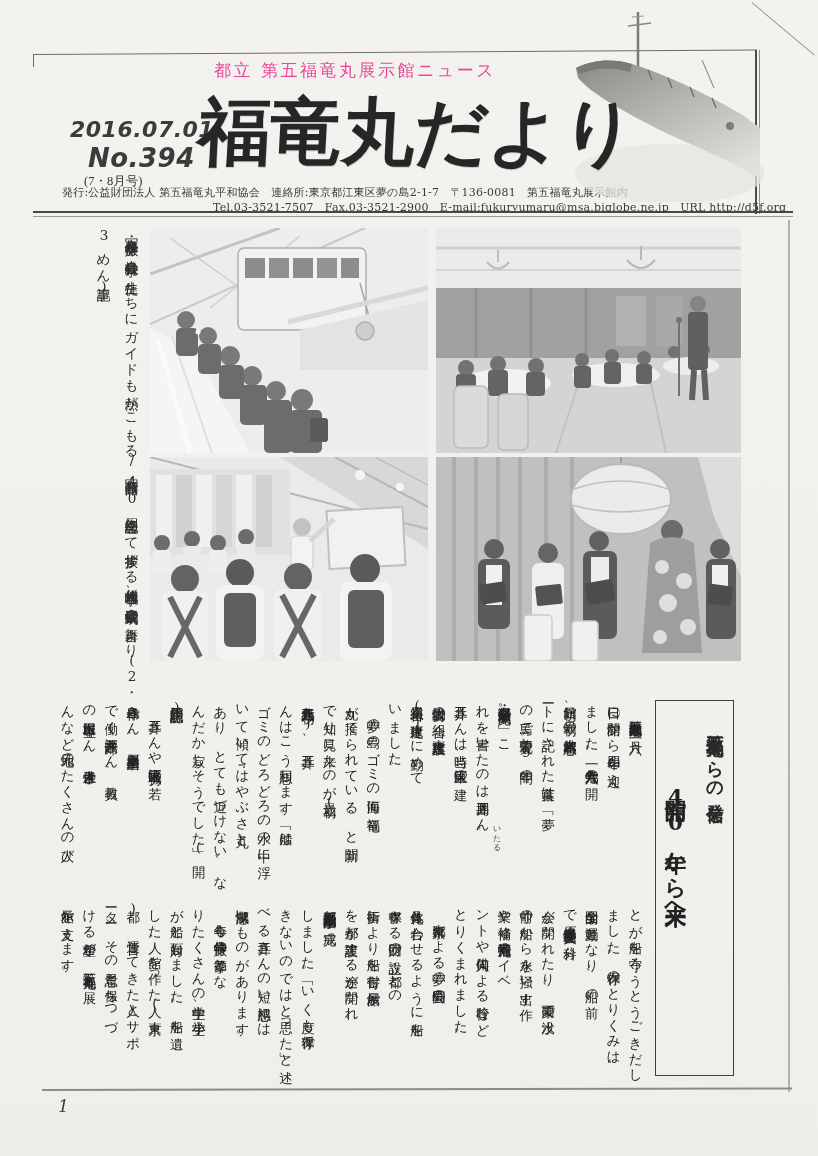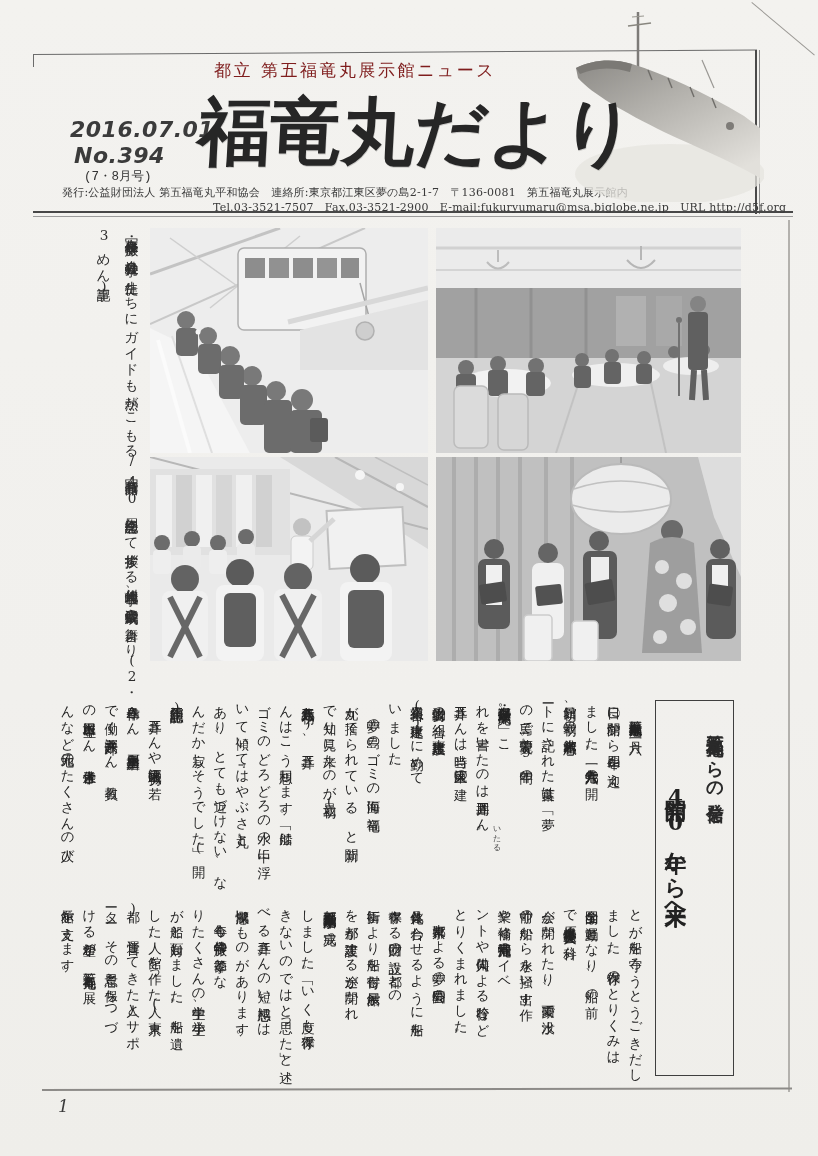--- a/index.html
+++ b/index.html
@@ -12,25 +12,25 @@
   .abs{position:absolute;}
   
   .rule-top{left:33px;top:54px;width:724px;height:1.2px;background:#6b6b6b;transform:rotate(-0.35deg);transform-origin:left center;}
   .rule-left-tick{left:33px;top:54px;width:1.2px;height:13px;background:#6b6b6b;}
   .rule-right{left:755px;top:50px;height:164px;width:5px;border-left:2px solid #4a4a4a;border-right:1px solid #8c8c8c;box-sizing:border-box;}
   .rule-header-bottom{left:33px;top:211px;width:760px;height:6px;border-top:2px solid #474747;border-bottom:1px solid #9b9b9b;box-sizing:border-box;}
   .corner-diagonal{left:752px;top:2px;width:82px;height:1px;background:#9a9894;transform:rotate(40deg);transform-origin:left top;}
   .page-edge{left:788px;top:220px;width:1.5px;height:872px;background:#b3b1ad;}
   .rule-bottom{left:42px;top:1089px;width:750px;height:1.5px;background:#8d8b88;transform:rotate(-0.12deg);transform-origin:left center;}
   
-  .kicker{left:214px;top:59px;font-size:17px;letter-spacing:2.5px;color:#7f1d1d;white-space:nowrap;}
+  .kicker{left:214px;top:59px;font-size:17px;letter-spacing:2.5px;color:#ec4899;white-space:nowrap;}
   .date-block{left:70px;top:100px;font-family:"DejaVu Sans","Liberation Sans",sans-serif;font-style:italic;font-weight:bold;color:#3b3b3b;line-height:1;}
   .date-line{font-size:22px;letter-spacing:0.5px;margin-top:19px;}
-  .issue-no{font-size:22px;margin:4px 0 0 4px;letter-spacing:0.5px;}
-  .issue-month{font-size:12.5px;font-weight:normal;font-style:normal;font-family:Liberation Mono, monospace;margin:4px 0 0 14px;color:#333;}
+  .issue-no{font-size:26px;margin:4px 0 0 18px;letter-spacing:0.5px;}
+  .issue-month{font-size:12.5px;font-weight:normal;font-style:normal;font-family:Liberation Serif, serif;margin:4px 0 0 14px;color:#333;}
   .main-title{left:198px;top:84px;font-size:73px;font-weight:bold;letter-spacing:-1px;color:#262626;transform:skewX(-3deg);white-space:nowrap;z-index:3;text-shadow:0.5px 0.5px 0 #26262633;}
   .pub1{left:62px;top:185px;font-size:11px;letter-spacing:0.2px;color:#3a3a3a;white-space:nowrap;}
   .pub2{left:213px;top:200px;font-size:11px;letter-spacing:0.2px;color:#3a3a3a;white-space:nowrap;}
   .ship{left:552px;top:6px;width:212px;height:196px;z-index:1;}
   
   .vtext{writing-mode:vertical-rl;text-orientation:upright;}
   .photo-caption{left:56px;top:227px;height:462px;width:90px;font-size:13.6px;letter-spacing:0.8px;line-height:28px;color:#2d2d2d;text-combine-upright:digits 2;}
   
   .photo{overflow:hidden;background:#e9e8e5;filter:grayscale(1);}
   .photo svg{display:block;}

